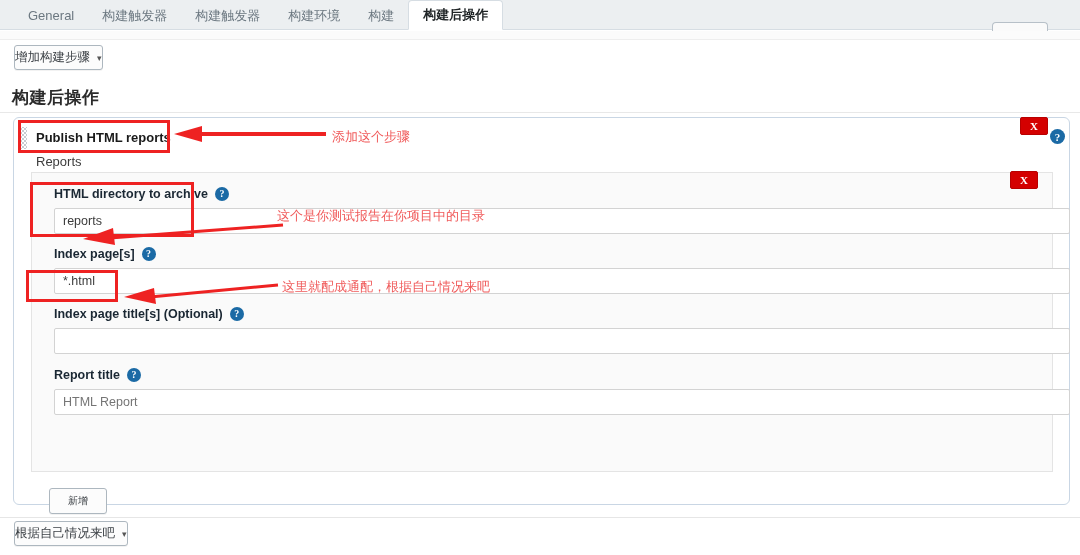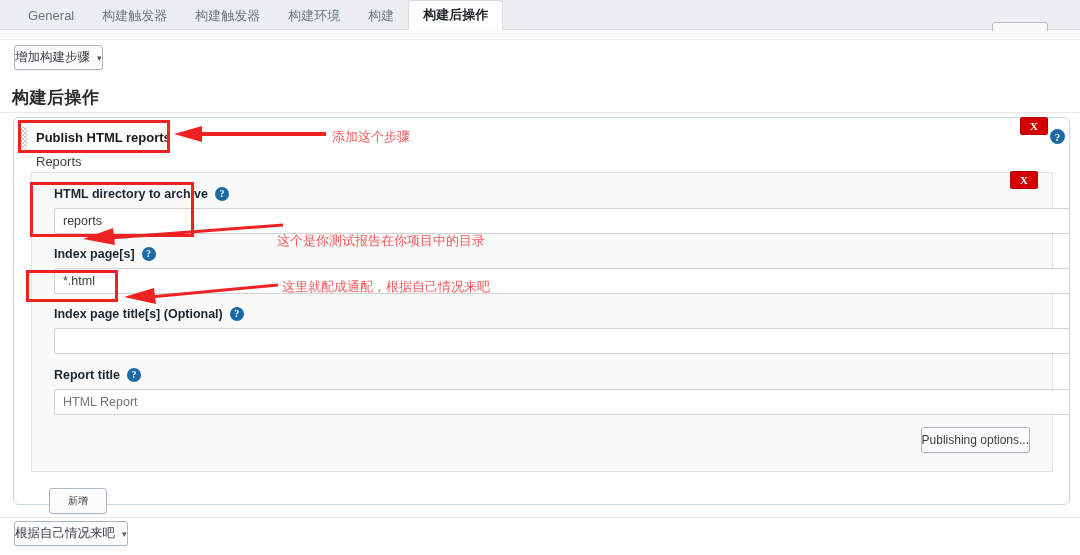--- a/index.html
+++ b/index.html
@@ -268,21 +268,21 @@
   #box-index   { left: 26px;  top: 270px; width: 92px;  height: 32px; }
 
   .anno-text {
     position: absolute;
     color: #f05a5a;
     font-size: 13px;
     font-family: "DejaVu Sans", "Liberation Sans", sans-serif;
     white-space: nowrap;
   }
   #anno-1 { left: 332px; top: 128px; }
-  #anno-2 { left: 277px; top: 232px; }
+  #anno-2 { left: 277px; top: 207px; }
   #anno-3 { left: 282px; top: 278px; }
 
   .arrow { position: absolute; pointer-events: none; }
 </style>
 </head>
 <body>
 
 <div class="tabbar">
   <div class="tabs">
     <div class="tab">General</div>
@@ -337,23 +337,20 @@
     </div>
 
     <div class="field" id="field-report-title">
       <div class="field-label">
         <span>Report title</span>
         <span class="help-icon">?</span>
       </div>
       <input class="text-input placeholder-style" type="text" placeholder="HTML Report" style="">
     </div>
 
-    <div class="btn publishing-options-btn">
-      <span>Publishing options...</span>
-    </div>
   </div>
 
   <div class="btn btn-new">
     <span>新增</span>
   </div>
 </div>
 
 <div class="x-btn" id="x-publisher">X</div>
 <div class="blue-help-big">?</div>
 <div class="x-btn" id="x-report">X</div>

